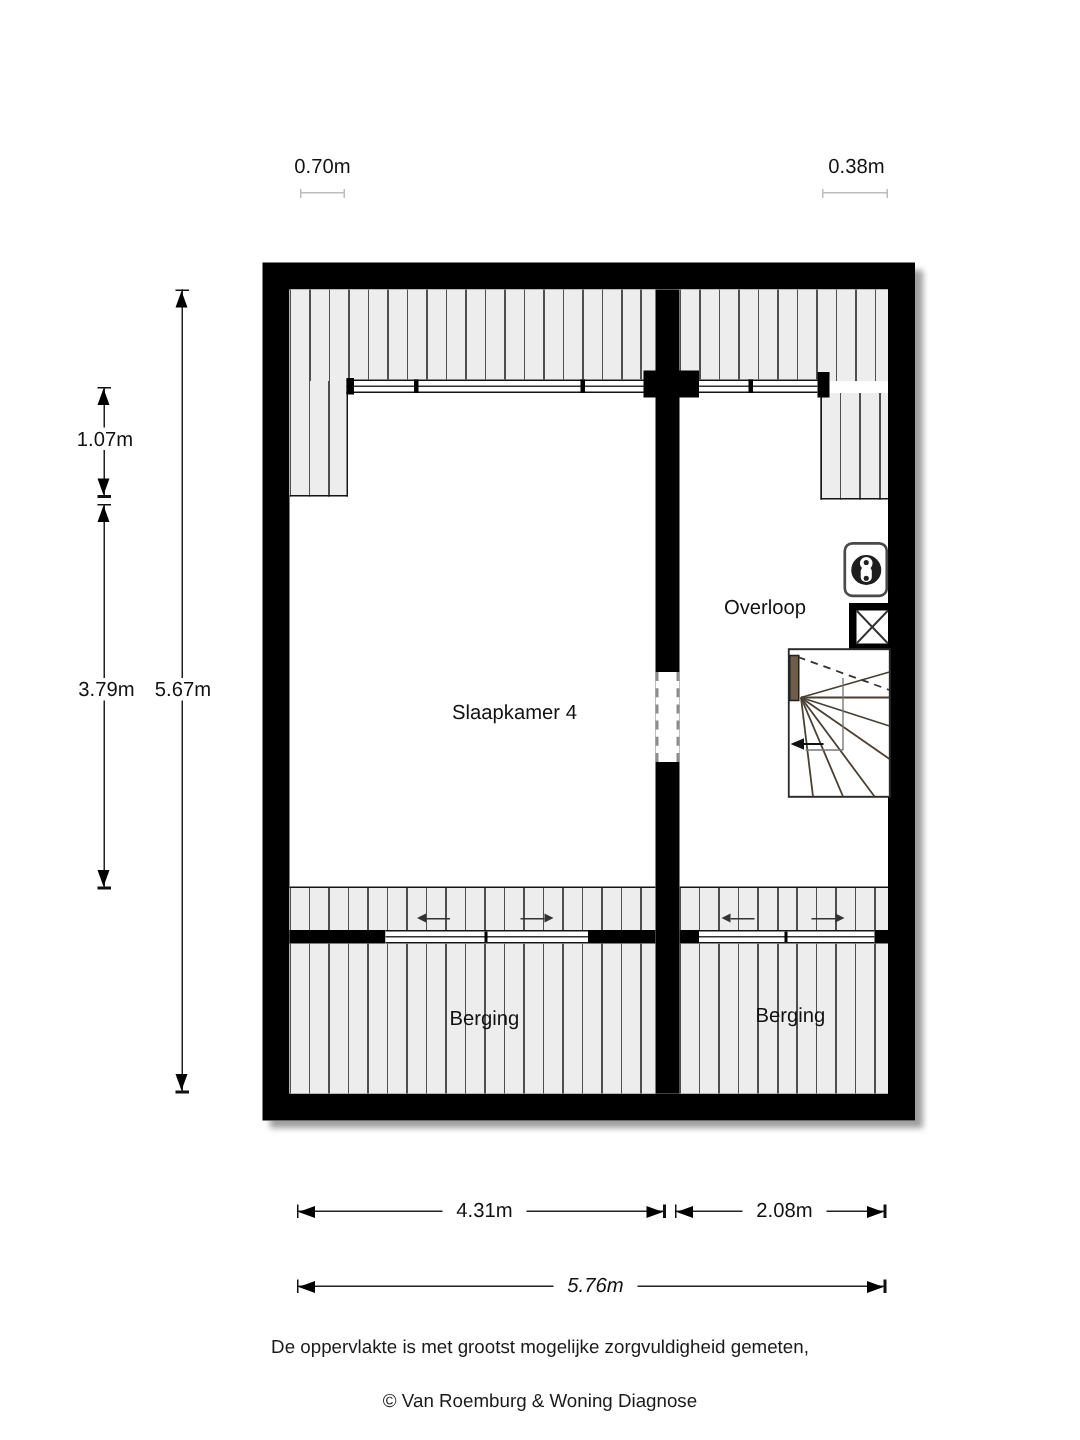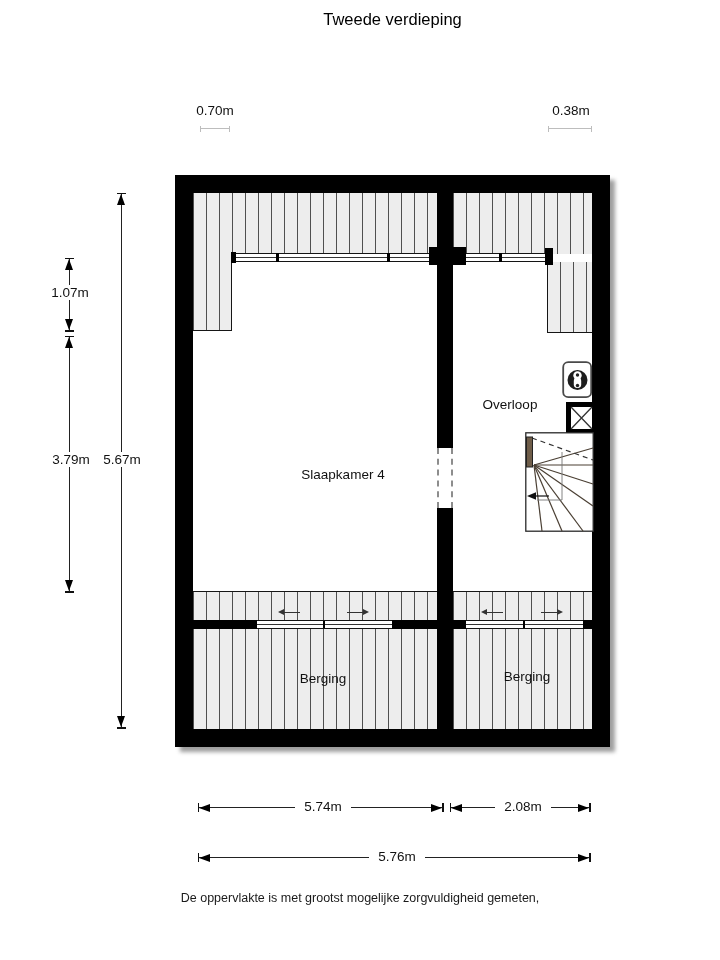--- a/index.html
+++ b/index.html
@@ -60,21 +60,20 @@
 
   .title{position:absolute;left:175px;top:10px;width:435px;text-align:center;
          font-size:16.5px;color:#000;}
   .footer-line{position:absolute;left:0;width:720px;text-align:center;font-size:12.5px;color:#1a1a1a;}
 </style>
 </head>
 <body>
 
 <div class="canvas">
 
-  <div class="title">Tweede verdieping</div>
 
   <div class="txt center" style="left:180px;top:103px;width:70px;">0.70m</div>
   <div class="fdim" style="left:200px;top:128px;width:30px;">
     <span class="tick t-l"></span>
       <span class="tick t-r"></span>
   </div>
   <div class="txt center" style="left:536px;top:103px;width:70px;">0.38m</div>
   <div class="fdim" style="left:548px;top:128px;width:44px;">
     <span class="tick t-l"></span>
       <span class="tick t-r"></span>
@@ -185,33 +184,34 @@
     <line x1="10" y1="64" x2="24" y2="64" stroke="#111" stroke-width="1.2"></line>
     <polygon points="2,64 11,60.2 11,67.8" fill="#111"></polygon>
   </svg>
 
   <div class="hdim" style="left:198px;top:807px;width:245px;">
     <span class="tick t-l"></span>
       <span class="tick t-r"></span>
     <span class="ar-l"></span>
       <span class="ar-r"></span>
   </div>
-  <div class="dimlabel" style="left:295px;top:799px;width:50px;">5.74m</div>
+  <div class="dimlabel" style="left:295px;top:799px;width:50px;">4.31m</div>
 
   <div class="hdim" style="left:450px;top:807px;width:140px;">
     <span class="tick t-l"></span>
       <span class="tick t-r"></span>
     <span class="ar-l"></span>
       <span class="ar-r"></span>
   </div>
   <div class="dimlabel" style="left:495px;top:799px;width:50px;">2.08m</div>
 
   <div class="hdim" style="left:198px;top:857px;width:392px;">
     <span class="tick t-l"></span>
       <span class="tick t-r"></span>
     <span class="ar-l"></span>
       <span class="ar-r"></span>
   </div>
-  <div class="dimlabel" style="left:369px;top:849px;width:50px;">5.76m</div>
+  <div class="dimlabel" style="left:369px;top:849px;width:50px;font-style:italic;">5.76m</div>
 
   <div class="footer-line" style="top:891px;">De oppervlakte is met grootst mogelijke zorgvuldigheid gemeten,</div>
+  <div class="footer-line" style="top:927px;">© Van Roemburg &amp; Woning Diagnose</div>
 
 </div>
 
 </body></html>

